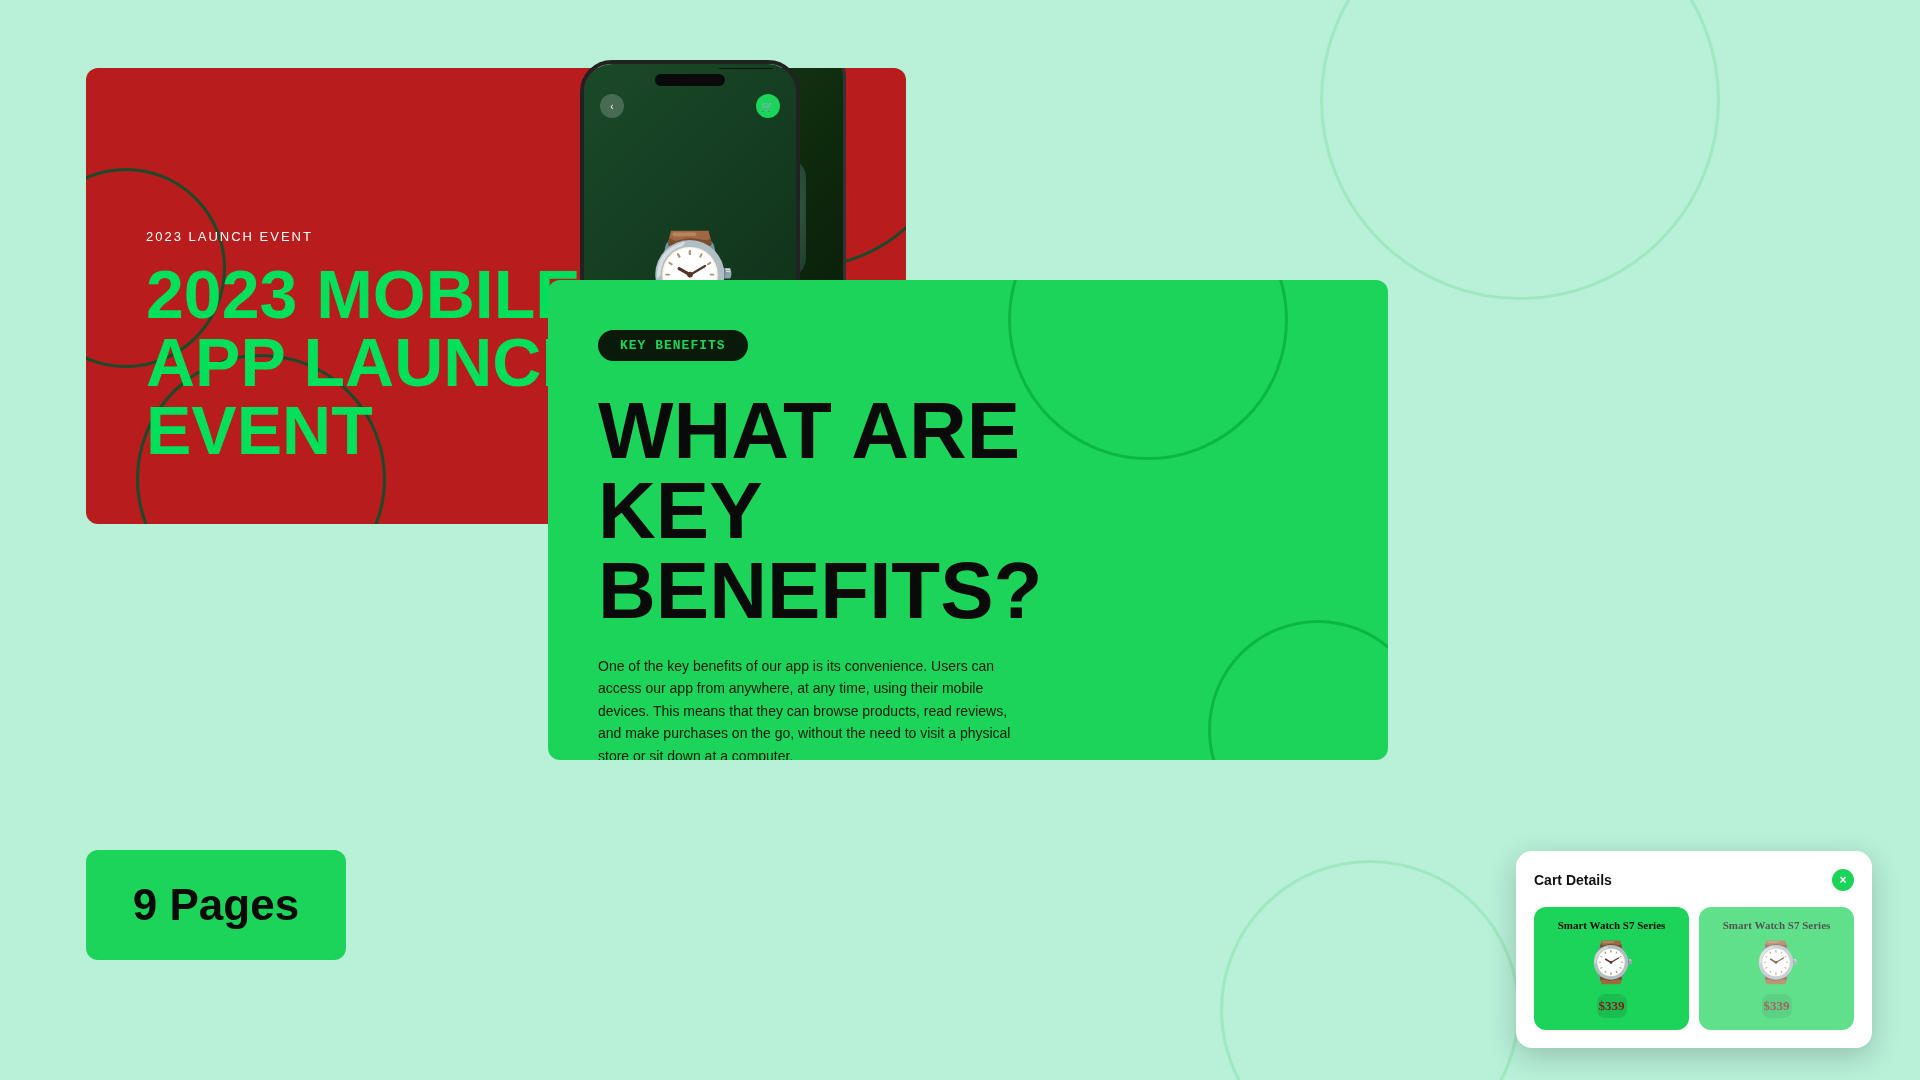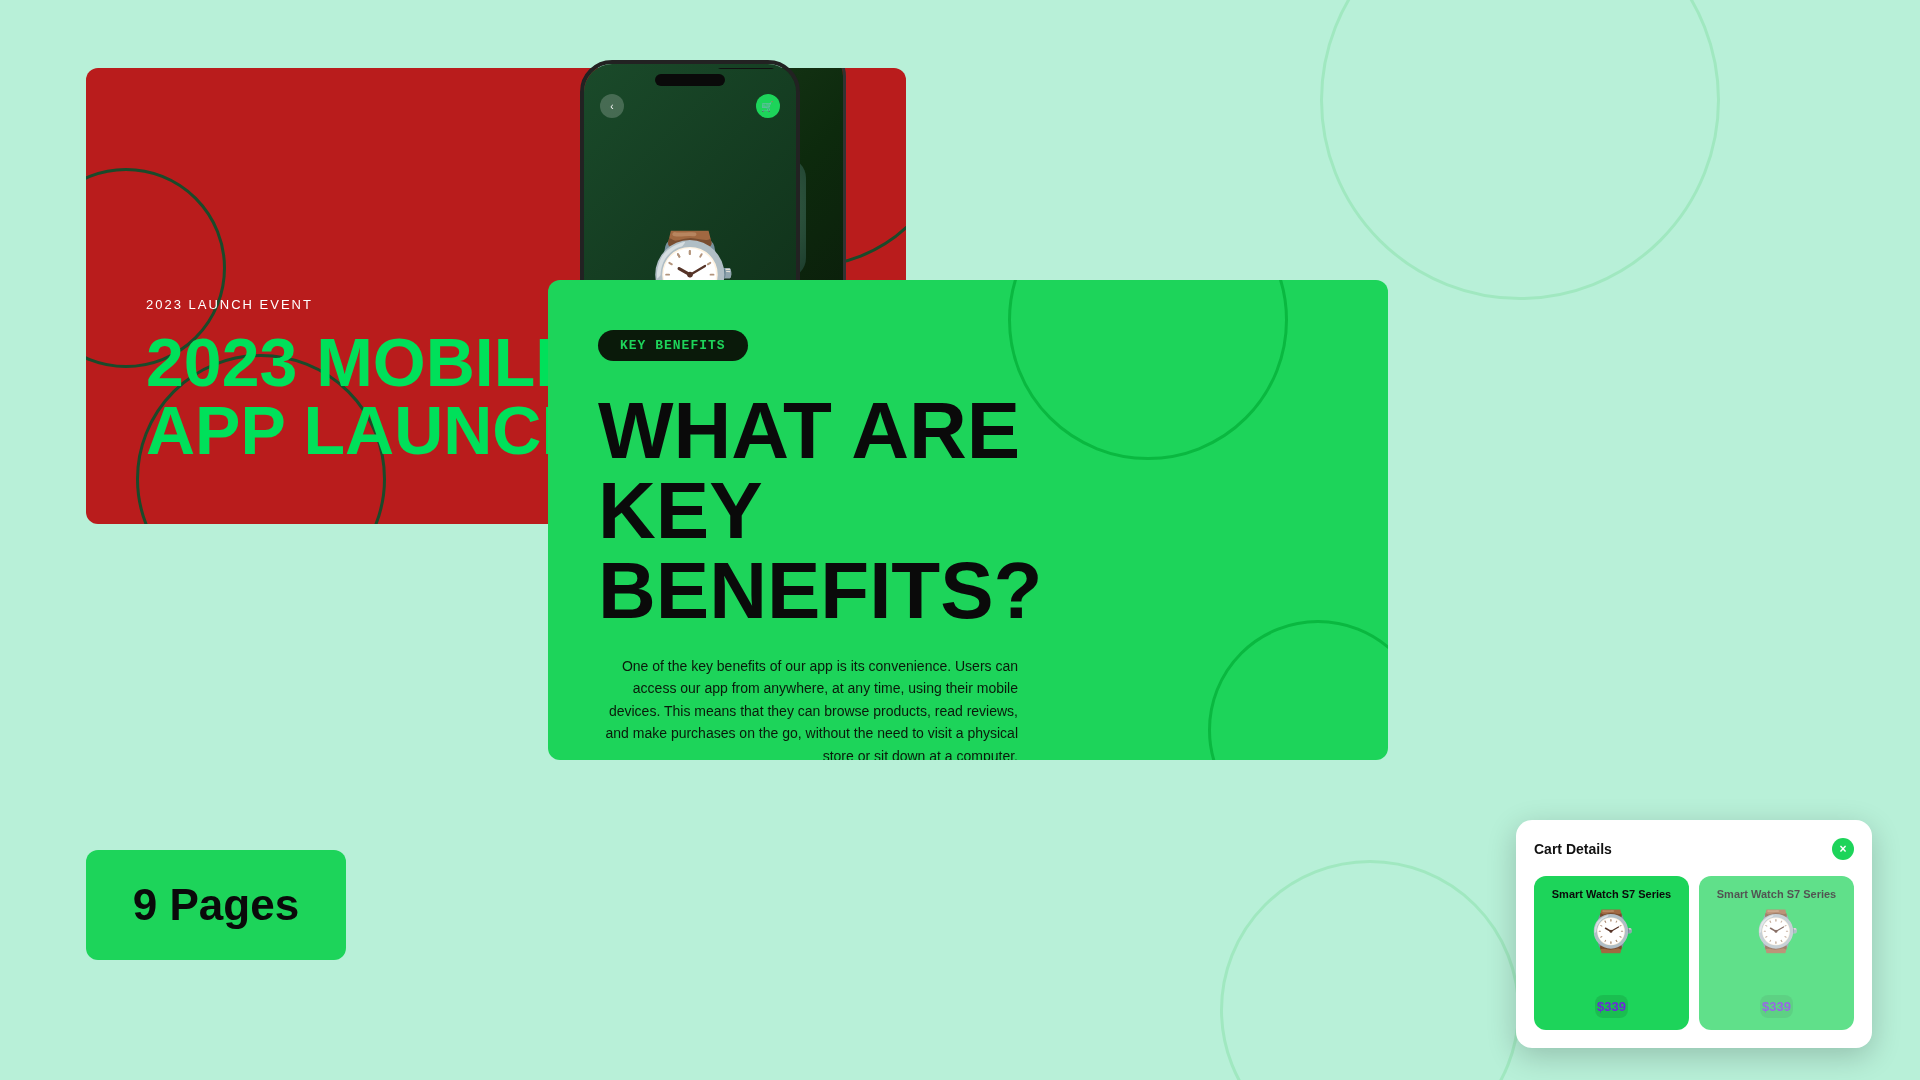--- a/index.html
+++ b/index.html
@@ -181,21 +181,20 @@
       color: #0a0a0a;
       line-height: 1.0;
       text-transform: uppercase;
       margin-bottom: 24px;
     }
     .green-slide-desc {
       font-size: 14px;
       color: #0a1a0a;
       line-height: 1.6;
       max-width: 420px;
-      text-align: right;
     }
 
     
     .cart-details-card {
       position: absolute;
       right: 48px;
       bottom: 32px;
       width: 356px;
       background: #fff;
       border-radius: 16px;
@@ -232,40 +231,40 @@
       gap: 10px;
     }
     .cart-item {
       flex: 1;
       background: #1dd45a;
       border-radius: 12px;
       padding: 12px;
       display: flex;
       flex-direction: column;
       align-items: center;
+      font-family: Liberation Serif, serif;
     }
     .cart-item-name {
       font-size: 11px;
       font-weight: 700;
       color: #0a0a0a;
       text-align: center;
       margin-bottom: 8px;
     }
     .cart-item-watch {
       font-size: 40px;
       margin-bottom: 8px;
     }
     .cart-item-price {
       font-size: 13px;
       font-weight: 700;
-      color: #6d28d9;
+      color: #7f1d1d;
       background: rgba(0,0,0,0.1);
       padding: 4px 2px;
       border-radius: 8px;
-      margin-top: 32px;
     }
     .cart-item-2 {
       flex: 1;
       background: #1dd45a;
       border-radius: 12px;
       padding: 12px;
       display: flex;
       flex-direction: column;
       align-items: center;
       opacity: 0.7;
@@ -413,20 +412,21 @@
         <div class="watch-image-dark">⌚</div>
       </div>
     </div>
   </div>
 
   <div class="dark-slide-content">
     <div class="launch-label">2023 LAUNCH EVENT</div>
     <div class="dark-slide-title">
       <span>2023 MOBILE</span><br>
       <span>APP LAUNCH</span><br>
+      <span>EVENT</span>
     </div>
   </div>
 </div>
 
 <div class="green-slide">
   <div class="green-curves">
     <div class="gcurve1"></div>
     <div class="gcurve2"></div>
   </div>
 

